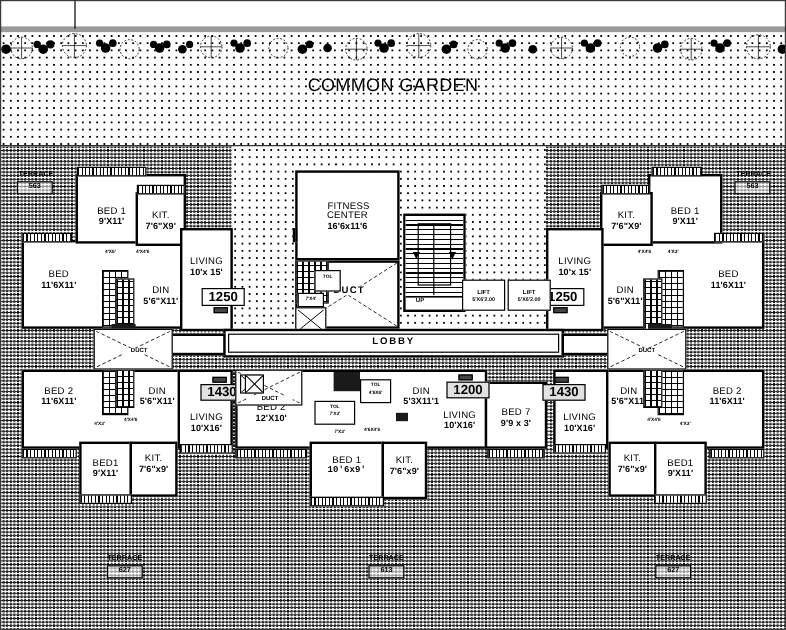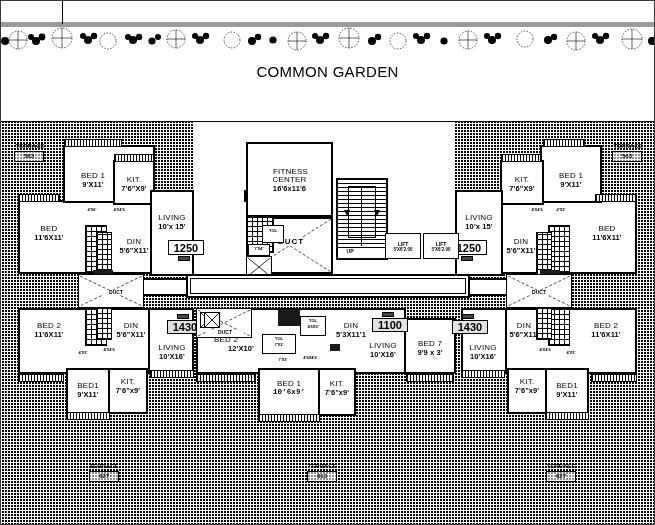--- a/index.html
+++ b/index.html
@@ -288,20 +288,21 @@
   <div class="abs white" style="left:248px;top:244px;width:22px;height:12px;border:1.5px solid #000;"></div>
   <div class="t tinier" style="left:248px;top:247px;width:22px;">7'X4'</div>
   <div class="abs white" style="left:246px;top:256px;width:26px;height:22px;border:1.5px solid #000;"></div>
   <svg class="abs" style="left:248px;top:258px;width:22px;height:18px;" viewBox="0 0 22 18" xmlns="http://www.w3.org/2000/svg">
     <line x1="0" y1="0" x2="22" y2="18" stroke="#000" stroke-width="0.8"></line>
     <line x1="22" y1="0" x2="0" y2="18" stroke="#000" stroke-width="0.8"></line>
   </svg>
 
   <div class="abs white" style="left:186px;top:274px;width:284px;height:24px;border:2px solid #000;"></div>
   <div class="abs" style="left:190px;top:278px;width:276px;height:16px;border:1px solid #000;"></div>
+  <div class="t lobby-lbl" style="left:186px;top:281px;width:284px;">LOBBY</div>
 
   <div class="abs white" style="left:112px;top:278px;width:76px;height:18px;border:2px solid #000;"></div>
   <div class="abs white" style="left:468px;top:278px;width:76px;height:18px;border:2px solid #000;"></div>
 
   <div class="abs white" style="left:78px;top:274px;width:66px;height:34px;border:1.5px solid #000;"></div>
   <svg class="abs" style="left:80px;top:276px;width:62px;height:30px;" viewBox="0 0 62 30" xmlns="http://www.w3.org/2000/svg">
     <line x1="0" y1="0" x2="62" y2="30" stroke="#000" stroke-width="0.7" stroke-dasharray="3 2"></line>
     <line x1="62" y1="0" x2="0" y2="30" stroke="#000" stroke-width="0.7" stroke-dasharray="3 2"></line>
   </svg>
   <div class="t tiny" style="left:96px;top:290px;width:40px;background:#fff;">DUCT</div>
@@ -344,21 +345,21 @@
   <div class="abs white" style="left:196px;top:308px;width:210px;height:66px;border:2px solid #000;"></div>
   <div class="abs white" style="left:258px;top:368px;width:62px;height:48px;border:2px solid #000;"></div>
   <div class="abs white" style="left:318px;top:368px;width:38px;height:48px;border:2px solid #000;"></div>
   <div class="abs white" style="left:404px;top:318px;width:52px;height:56px;border:2px solid #000;"></div>
 
   <div class="abs hatch-vert" style="left:196px;top:374px;width:60px;height:8px;border:1px solid #000;"></div>
   <div class="abs hatch-vert" style="left:258px;top:414px;width:62px;height:8px;border:1px solid #000;"></div>
   <div class="abs hatch-vert" style="left:406px;top:374px;width:48px;height:8px;border:1px solid #000;"></div>
 
   <div class="t room-name" style="left:198px;top:336px;width:56px;">BED 2</div>
-  <div class="t room-dim" style="left:198px;top:345px;width:56px;text-align:right;">12'X10'</div>
+  <div class="t room-dim" style="left:198px;top:345px;width:56px;">12'X10'</div>
   <div class="t room-name" style="left:258px;top:380px;width:62px;">BED 1</div>
   <div class="t room-dim" style="left:258px;top:389px;width:62px;font-family:Liberation Mono, monospace;">10'6x9'</div>
   <div class="t room-name" style="left:317px;top:380px;width:40px;">KIT.</div>
   <div class="t room-dim" style="left:317px;top:389px;width:40px;">7'6"x9'</div>
   <div class="t room-name" style="left:330px;top:322px;width:42px;">DIN</div>
   <div class="t room-dim" style="left:324px;top:331px;width:54px;">5'3X11'1</div>
   <div class="t room-name" style="left:404px;top:340px;width:52px;">BED 7</div>
   <div class="t room-dim" style="left:404px;top:349px;width:52px;">9'9 x 3'</div>
   <div class="t room-name" style="left:358px;top:342px;width:50px;">LIVING</div>
   <div class="t room-dim" style="left:358px;top:351px;width:50px;">10'X16'</div>
@@ -368,21 +369,21 @@
   <div class="abs white" style="left:300px;top:316px;width:26px;height:20px;border:1.5px solid #000;"></div>
   <div class="t tinier" style="left:300px;top:319px;width:26px;">TOL</div>
   <div class="t tinier" style="left:300px;top:325px;width:26px;">4'6X6'</div>
   <div class="abs white" style="left:262px;top:334px;width:34px;height:20px;border:1.5px solid #000;"></div>
   <div class="t tinier" style="left:262px;top:337px;width:34px;">TOL</div>
   <div class="t tinier" style="left:262px;top:343px;width:34px;">7'X3'</div>
 
   <div class="abs solid-dark" style="left:278px;top:310px;width:22px;height:16px;"></div>
   <div class="abs solid-dark" style="left:330px;top:344px;width:10px;height:7px;"></div>
 
-  <div class="abs areabox hl" style="left:372px;top:318px;width:36px;height:14px;">1100</div>
+  <div class="abs areabox hl" style="left:372px;top:318px;width:36px;height:14px;">1200</div>
   <div class="abs areatag" style="left:382px;top:312px;width:12px;height:5px;"></div>
 
   <div class="abs white" style="left:196px;top:308px;width:56px;height:30px;border:1.5px solid #000;"></div>
   <svg class="abs" style="left:198px;top:310px;width:52px;height:26px;" viewBox="0 0 52 26" xmlns="http://www.w3.org/2000/svg">
     <line x1="0" y1="0" x2="52" y2="26" stroke="#000" stroke-width="0.7" stroke-dasharray="3 2"></line>
     <line x1="52" y1="0" x2="0" y2="26" stroke="#000" stroke-width="0.7" stroke-dasharray="3 2"></line>
   </svg>
   <div class="t tiny" style="left:206px;top:330px;width:38px;background:#fff;">DUCT</div>
   <div class="abs white" style="left:200px;top:312px;width:18px;height:16px;border:1.5px solid #000;"></div>
   <svg class="abs" style="left:201px;top:313px;width:16px;height:14px;" viewBox="0 0 16 14" xmlns="http://www.w3.org/2000/svg">

